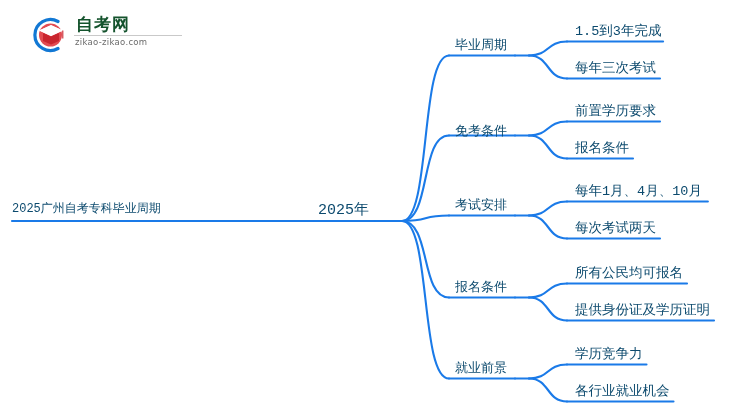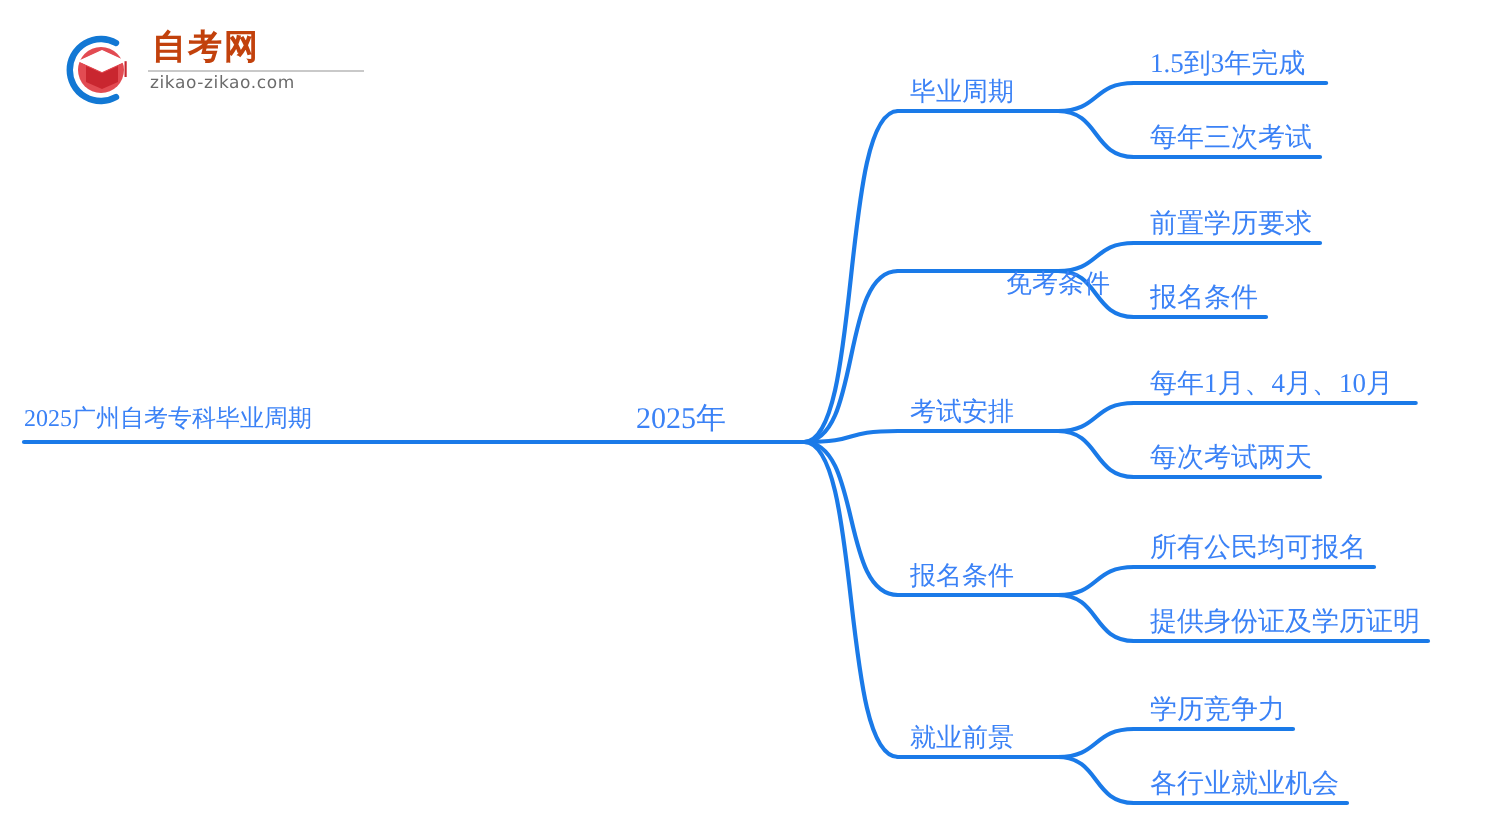--- a/index.html
+++ b/index.html
@@ -37,21 +37,21 @@
   }
   .logo-text {
     position: absolute;
     left: 46px;
     top: 0px;
     width: 112px;
   }
   .logo-title {
     font-size: 17px;
     font-weight: bold;
-    color: #c2410c;
+    color: #14532d;
     letter-spacing: 1px;
     line-height: 20px;
     padding-left: 2px;
   }
   .logo-rule {
     height: 1px;
     background: #c9c9c9;
     margin: 1px 0 1px 0;
     width: 108px;
   }
@@ -65,22 +65,22 @@
 
   
   #map {
     position: absolute;
     left: 0; top: 0;
     width: 750px;
     height: 410px;
   }
   .node-label {
     position: absolute;
-    font-family: Liberation Serif, serif;
-    color: #3b82f6;
+    font-family: Liberation Mono, monospace;
+    color: #0c4a6e;
     white-space: nowrap;
     line-height: 1;
   }
   .root-label   { font-size: 12px; }
   .center-label { font-size: 15px; }
   .branch-label { font-size: 13px; }
   .leaf-label   { font-size: 13.5px; }
 </style>
 </head>
 <body>
@@ -147,21 +147,21 @@
         <path d="M 567 401.5 L 673.5 401.5" stroke-width="2.1"></path>
       </g>
   </svg>
 
   <div id="labels">
       <div class="node-label root-label" style="left: 12px; top: 203px;">2025广州自考专科毕业周期</div>
       <div class="node-label center-label" style="left: 318px; top: 203px;">2025年</div>
       <div class="node-label branch-label" style="left: 455px; top: 39px;">毕业周期</div>
       <div class="node-label leaf-label" style="left: 575px; top: 25px;">1.5到3年完成</div>
       <div class="node-label leaf-label" style="left: 575px; top: 62px;">每年三次考试</div>
-      <div class="node-label branch-label" style="left: 455px; top: 135px; margin-left: 48px;">免考条件</div>
+      <div class="node-label branch-label" style="left: 455px; top: 125px;">免考条件</div>
       <div class="node-label leaf-label" style="left: 575px; top: 105px;">前置学历要求</div>
       <div class="node-label leaf-label" style="left: 575px; top: 142px;">报名条件</div>
       <div class="node-label branch-label" style="left: 455px; top: 199px;">考试安排</div>
       <div class="node-label leaf-label" style="left: 575px; top: 185px;">每年1月、4月、10月</div>
       <div class="node-label leaf-label" style="left: 575px; top: 222px; text-align: right;">每次考试两天</div>
       <div class="node-label branch-label" style="left: 455px; top: 281px;">报名条件</div>
       <div class="node-label leaf-label" style="left: 575px; top: 267px;">所有公民均可报名</div>
       <div class="node-label leaf-label" style="left: 575px; top: 304px;">提供身份证及学历证明</div>
       <div class="node-label branch-label" style="left: 455px; top: 362px;">就业前景</div>
       <div class="node-label leaf-label" style="left: 575px; top: 348px;">学历竞争力</div>

